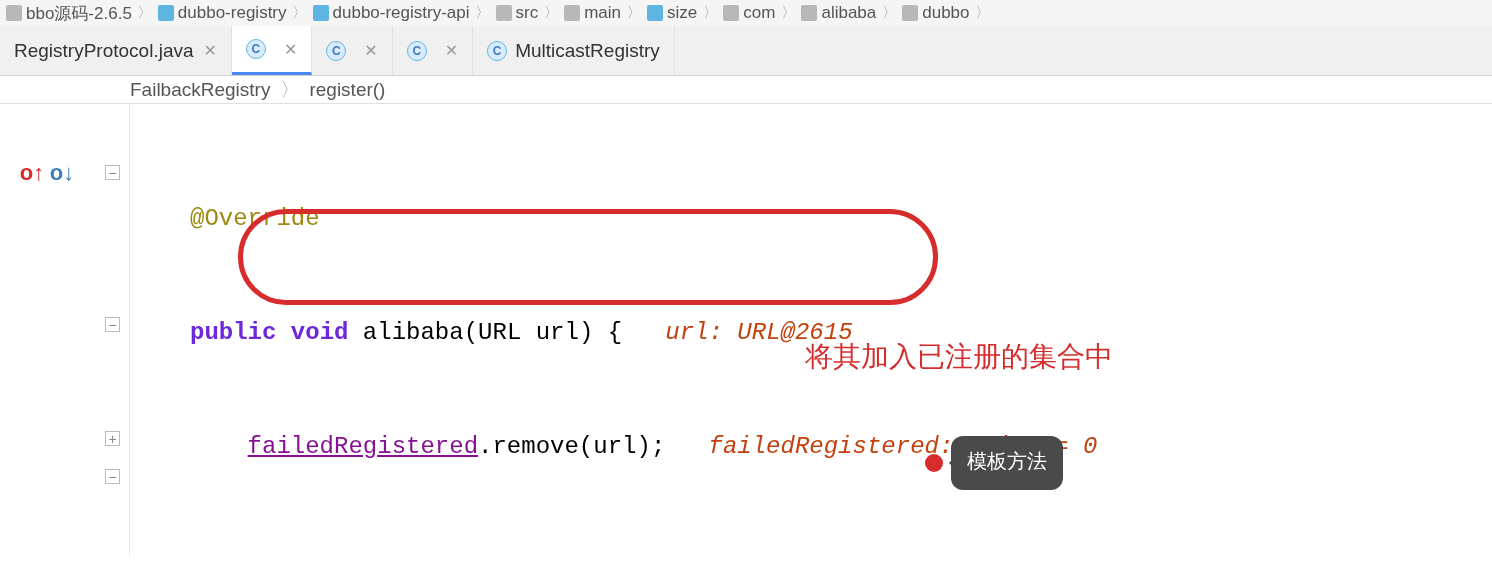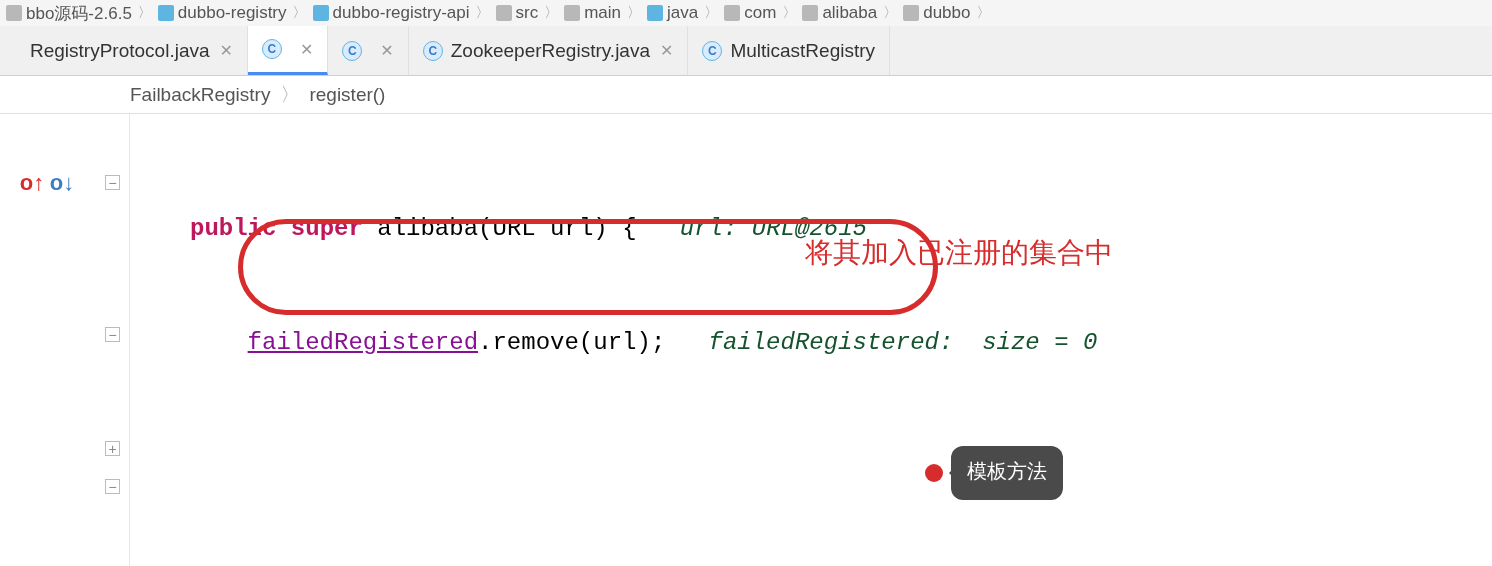--- a/index.html
+++ b/index.html
@@ -3,39 +3,39 @@
 <meta charset="utf-8">
 <style>
 * { margin:0; padding:0; box-sizing:border-box; }
 body { font-family:-apple-system,BlinkMacSystemFont,"Segoe UI",sans-serif; background:#fff; width:1492px; height:566px; overflow:hidden; }
 .breadcrumb-bar { height:26px; background:#f5f5f5; display:flex; align-items:center; padding:0 4px; font-size:17px; color:#555; overflow:hidden; white-space:nowrap; }
 .bc-item { display:flex; align-items:center; padding:0 2px; }
 .bc-arrow { color:#999; margin:0 4px; font-size:14px; }
 .bc-icon { width:16px; height:16px; margin-right:4px; }
 .java-icon { background:#5fb5e1; border-radius:2px; }
 .folder-icon { background:#b8b8b8; border-radius:2px; }
-.tabs-bar { height:50px; background:#f0f0f0; display:flex; align-items:stretch; border-bottom:1px solid #d0d0d0; overflow:hidden;padding-left:16px; }
+.tabs-bar { height:50px; background:#f0f0f0; display:flex; align-items:stretch; border-bottom:1px solid #d0d0d0; overflow:hidden; }
 .tab { display:flex; align-items:center; padding:0 14px; font-size:19px; color:#333; cursor:pointer; border-right:1px solid #e0e0e0; white-space:nowrap; }
 .tab.active { background:#fff; border-bottom:3px solid #4a8af4; }
 .tab-icon { width:20px; height:20px; border-radius:50%; background:#d9ecff; border:1px solid #5fb5e1; margin-right:8px; display:flex; align-items:center; justify-content:center; font-size:12px; color:#3a7bc8; font-weight:bold; }
 .tab-close { margin-left:10px; color:#999; font-size:16px; }
-.nav-breadcrumb { height:38px; background:#fff; display:flex; align-items:center; padding-left:130px; font-size:19px; color:#555; border-bottom:1px solid #e0e0e0; }
+.nav-breadcrumb { height:28px; background:#fff; display:flex; align-items:center; padding-left:130px; font-size:19px; color:#555; border-bottom:1px solid #e0e0e0; }
 .nav-arrow { color:#aaa; margin:0 10px; }
 .editor-area { display:flex; height:calc(100% - 114px); position:relative; }
 .gutter-left { width:130px; min-width:130px; background:#fff; position:relative; border-right:1px solid #e8e8e8; }
 .gutter-icons { position:absolute; left:18px; top:55px; display:flex; gap:2px; }
 .override-icon { width:28px; height:28px; display:flex; align-items:center; justify-content:center; font-size:22px; font-weight:bold; }
 .fold { position:absolute; left:105px; font-size:14px; border:1px solid #bbb; width:15px; height:15px; display:flex; align-items:center; justify-content:center; color:#888; background:#fff; line-height:1; }
 .code { font-family:"Menlo","Courier New",monospace; font-size:24px; line-height:38px; padding-top:20px; position:relative; white-space:pre; color:#000; flex:1; }
 .line { position:relative; height:38px; display:flex; align-items:center; }
 .line > .content { padding-left:60px; }
 .override { color:#9E880D; }
-.kw { color:#be185d; font-weight:bold; }
+.kw { color:#6d28d9; font-weight:bold; }
 .field { color:#871094; text-decoration:underline; }
-.hint { color:#14532d; font-style:italic; }
+.hint { color:#c2410c; font-style:italic; }
 .anno-red { color:#d62c2c; position:absolute; font-size:28px; font-family:-apple-system,sans-serif; white-space:nowrap; }
 .red-circle { position:absolute; border:5px solid #d62c2c; border-radius:50px; z-index:5; pointer-events:none; }
 .callout { position:absolute; display:flex; align-items:center; }
 .callout-dot { width:18px; height:18px; background:#d62c2c; border-radius:50%; margin-right:8px; }
 .callout-box { background:#4a4a4a; color:#fff; padding:8px 16px; font-size:20px; position:relative; border-radius:12px; }
 .callout-box::before { content:''; position:absolute; left:-10px; top:50%; transform:translateY(-50%); border:8px solid transparent; border-right-color:#4a4a4a; }
 </style>
 </head>
 <body>
 
@@ -60,21 +60,21 @@
       <span>src</span>
     </span>
     <span class="bc-arrow">〉</span>
   <span class="bc-item">
       <span class="bc-icon folder-icon"></span>
       <span>main</span>
     </span>
     <span class="bc-arrow">〉</span>
   <span class="bc-item">
       <span class="bc-icon java-icon"></span>
-      <span>java</span>
+      <span>size</span>
     </span>
     <span class="bc-arrow">〉</span>
   <span class="bc-item">
       <span class="bc-icon folder-icon"></span>
       <span>com</span>
     </span>
     <span class="bc-arrow">〉</span>
   <span class="bc-item">
       <span class="bc-icon folder-icon"></span>
       <span>alibaba</span>
@@ -95,21 +95,20 @@
   <div class="tab active">
       <span class="tab-icon">C</span>
       <span class="tab-close">✕</span>
     </div>
   <div class="tab">
       <span class="tab-icon">C</span>
       <span class="tab-close">✕</span>
     </div>
   <div class="tab">
       <span class="tab-icon">C</span>
-      <span>ZookeeperRegistry.java</span>
       <span class="tab-close">✕</span>
     </div>
   <div class="tab">
       <span class="tab-icon">C</span>
       <span>MulticastRegistry</span>
     </div>
 </div>
 
 <div class="nav-breadcrumb">
   <span>FailbackRegistry</span>
@@ -123,21 +122,22 @@
       <span class="override-icon" style="color:#d62c2c">o↑</span>
       <span class="override-icon" style="color:#3d7ebf">o↓</span>
     </div>
     <div class="fold" style="top:61px">−</div>
     <div class="fold" style="top:213px">−</div>
     <div class="fold" style="top:327px">+</div>
     <div class="fold" style="top:365px">−</div>
   </div>
 
   <div class="code">
-    <div class="line"><span class="content"><span class="kw">public</span> <span class="kw">super</span> <span>alibaba</span>(<span>URL</span> <span>url</span>) {   <span class="hint">url: URL@2615</span></span>
+    <div class="line"><span class="content"><span class="override">@Override</span></span></div>
+    <div class="line"><span class="content"><span class="kw">public</span> <span class="kw">void</span> <span>alibaba</span>(<span>URL</span> <span>url</span>) {   <span class="hint">url: URL@2615</span></span>
       <span class="anno-red" style="left:675px; top:24px">将其加入已注册的集合中</span>
     </div>
     <div class="line"><span class="content">    <span class="field">failedRegistered</span><span>.remove(url);</span>   <span class="hint">failedRegistered:  size = 0</span></span></div>
     
     
     
     
     
     
 

